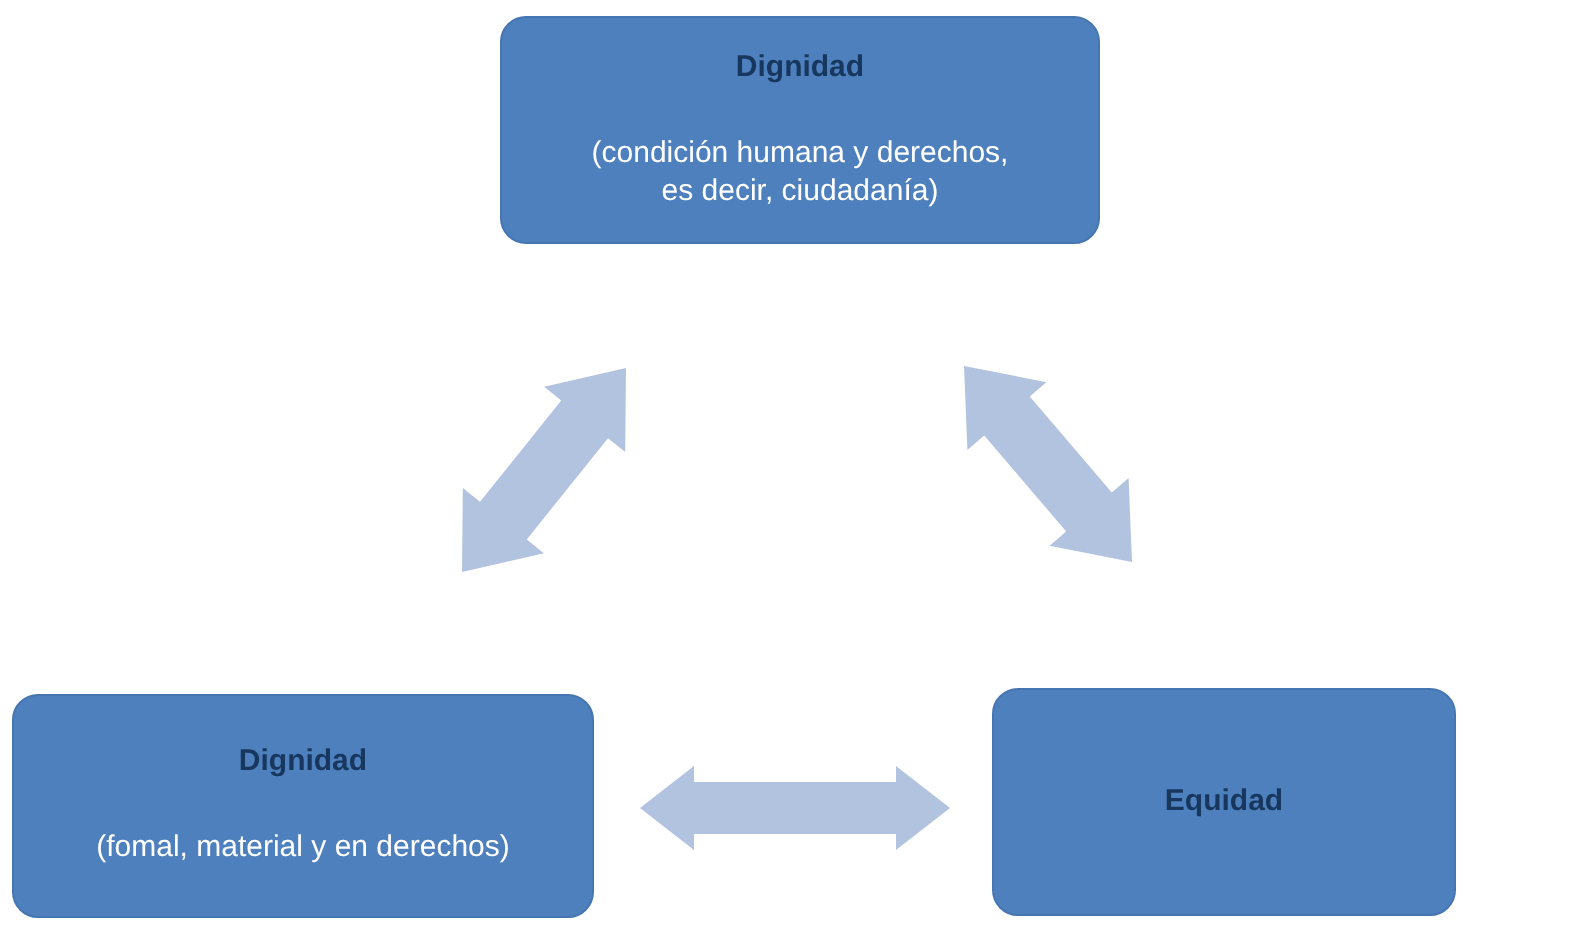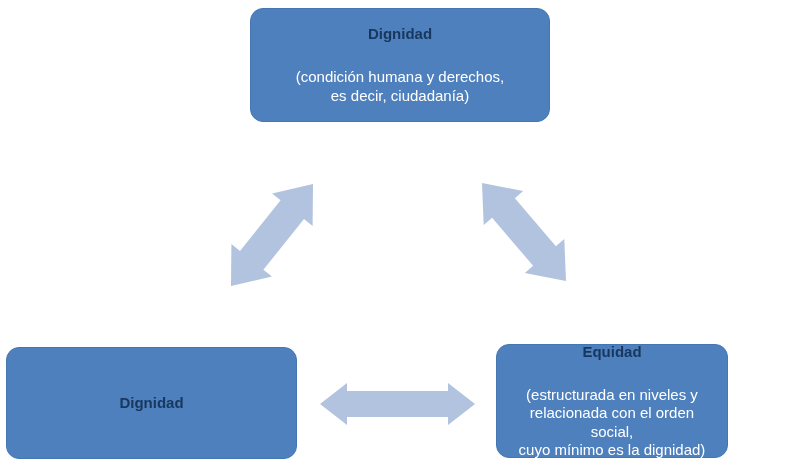--- a/index.html
+++ b/index.html
@@ -64,22 +64,20 @@
     </svg>
 
   <div class="node node-dignidad">
     <div class="node-title">Dignidad</div>
     <div class="node-subtitle">(condición humana y derechos,
 es decir, ciudadanía)</div>
   </div>
 
   <div class="node node-igualdad">
     <div class="node-title">Dignidad</div>
+    <div class="node-subtitle">(fomal, material y en derechos)</div>
   </div>
 
   <div class="node node-equidad">
     <div class="node-title">Equidad</div>
-    <div class="node-subtitle">(estructurada en niveles y
-relacionada con el orden social,
-cuyo mínimo es la dignidad)</div>
   </div>
 
 </div>
 
 </body></html>

